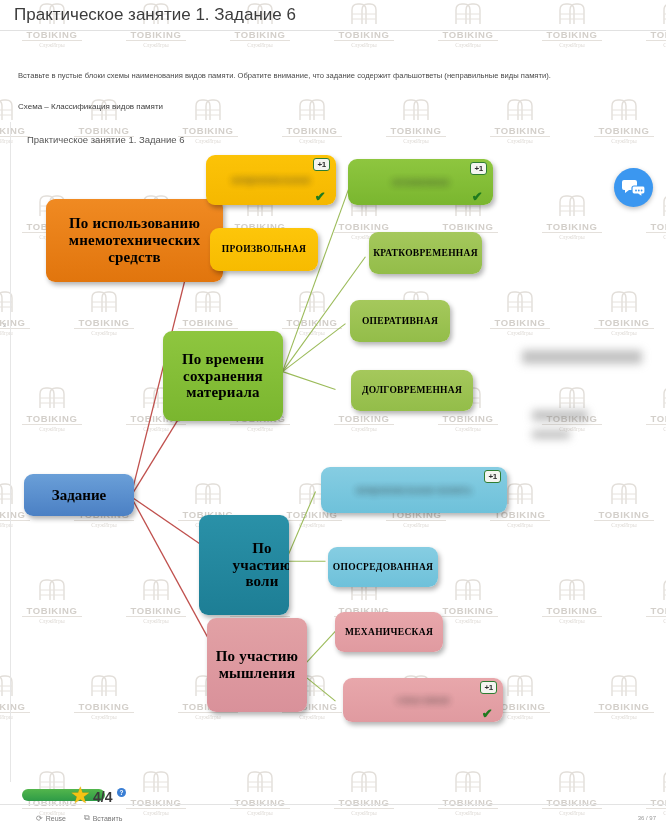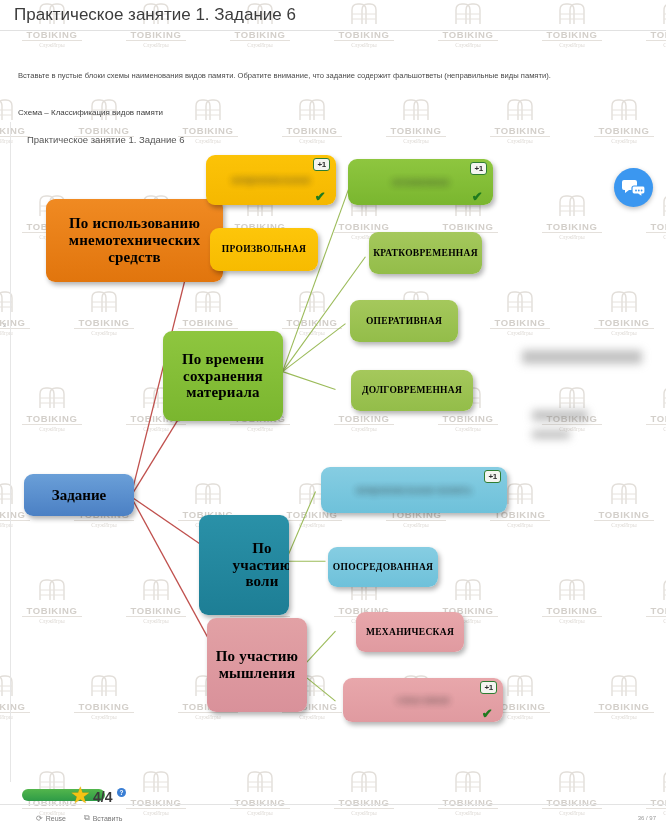--- a/index.html
+++ b/index.html
@@ -78,21 +78,21 @@
     position: absolute;
     left: 18px; right: 14px; top: 40px;
     z-index: 3;
   }
   .intro p {
     font-size: 7.6px;
     line-height: 17px;
     color: #4a4a4a;
   }
   .intro p.task { margin-top: 27px; }
-  .intro p.scheme { margin-top: 20px; font-size: 8px; color: #3d3d3d; }
+  .intro p.scheme { margin-top: 14px; font-size: 8px; color: #3d3d3d; }
 
   
   .canvas {
     position: absolute;
     left: 10px; top: 122px;
     width: 648px; height: 660px;
     z-index: 2;
     border-left: 1px solid #e6e6e6;
   }
   .canvas-title {
@@ -907,21 +907,21 @@
   <div class="node leaf green" style="left:337px; top:37px; width:145px; height:46px;">
     <span class="blurtext">мгновенная</span>
     <span class="badge">+1</span>
     <span class="tick">✔</span>
   </div>
 
   <div class="node leaf greenlt" style="left:358px; top:110px; width:113px; height:42px;">
     <span>КРАТКОВРЕМЕННАЯ</span>
   </div>
 
-  <div class="node leaf greenlt" style="left:339px; top:178px; width:108px; height:42px;">
+  <div class="node leaf greenlt" style="left:339px; top:178px; width:100px; height:42px;">
     <span>ОПЕРАТИВНАЯ</span>
   </div>
 
   <div class="node branch green" style="left:152px; top:209px; width:120px; height:90px;">
     <span>По времени сохранения материала</span>
   </div>
 
   <div class="node leaf greenlt" style="left:340px; top:248px; width:122px; height:41px;">
     <span>ДОЛГОВРЕМЕННАЯ</span>
   </div>
@@ -936,21 +936,21 @@
   </div>
 
   <div class="node branch teal" style="left:188px; top:393px; width:90px; height:100px;padding-left:44px;">
     <span>По участию воли</span>
   </div>
 
   <div class="node leaf cyan" style="left:317px; top:425px; width:110px; height:40px;">
     <span>ОПОСРЕДОВАННАЯ</span>
   </div>
 
-  <div class="node leaf pinklt" style="left:345px; top:490px; width:108px; height:40px;">
+  <div class="node leaf pinklt" style="left:324px; top:490px; width:108px; height:40px;">
     <span>МЕХАНИЧЕСКАЯ</span>
   </div>
 
   <div class="node branch pink" style="left:196px; top:496px; width:100px; height:94px;">
     <span>По участию мышления</span>
   </div>
 
   <div class="node leaf pinklt" style="left:332px; top:556px; width:160px; height:44px;">
     <span class="blurtext">смысловая</span>
     <span class="badge">+1</span>

